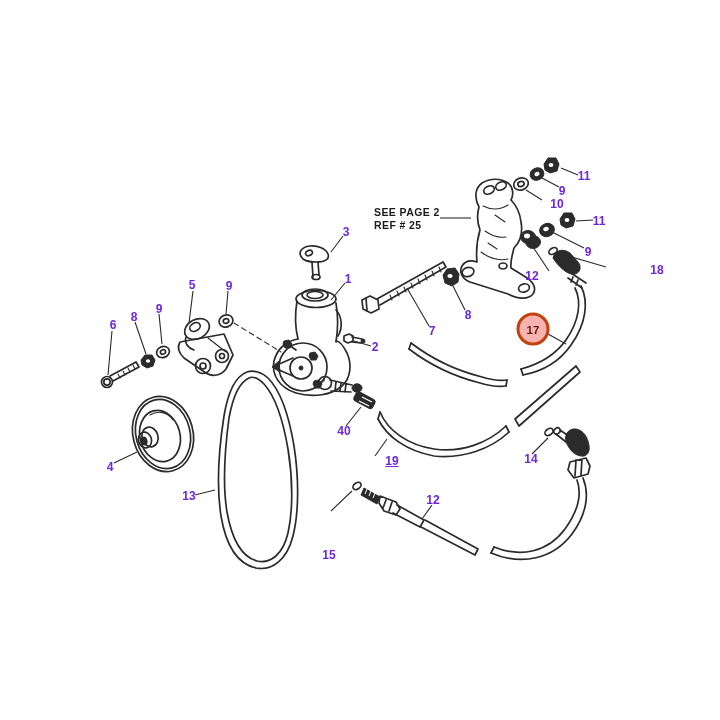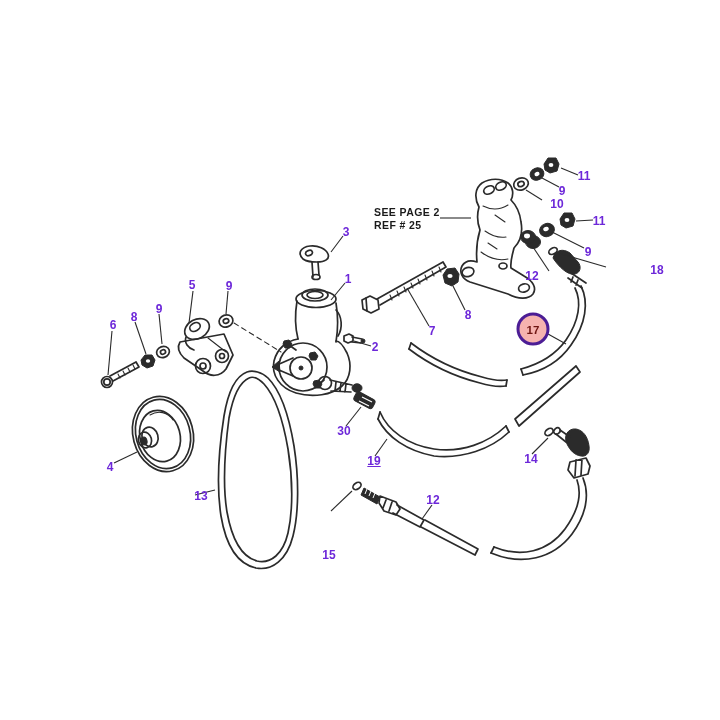--- a/index.html
+++ b/index.html
@@ -12,21 +12,21 @@
   .wht{fill:#ffffff;}
   .dash{stroke-dasharray:5 4;}
   #callouts{position:absolute;left:0;top:0;width:720px;height:720px;}
   .callout{position:absolute;transform:translate(-50%,-50%);
            font-size:12px;font-weight:bold;color:#6d28d9;letter-spacing:0px;
            font-family:"Liberation Sans", sans-serif; cursor:pointer; user-select:none;}
   #note{position:absolute;left:374px;top:206px;font-size:10.5px;font-weight:bold;
         color:#1a1a1a;line-height:13px;letter-spacing:0.4px;white-space:nowrap;}
   #highlight{position:absolute;left:533px;top:329px;width:33px;height:33px;
         transform:translate(-50%,-50%);border-radius:50%;
-        background:#f6b3af;border:3px solid #4c1d95;box-sizing:border-box;
+        background:#f6b3af;border:3px solid #c2410c;box-sizing:border-box;
         display:flex;align-items:center;justify-content:center;cursor:pointer;}
   #highlight span{font-size:11.5px;font-weight:bold;color:#6e1511;}
 </style>
 </head>
 <body>
 
 <div id="stage">
 
 <svg id="art" viewBox="0 0 720 720">
 
@@ -262,26 +262,26 @@
       <span class="callout" style="left: 134px; top: 317px;">8</span>
       <span class="callout" style="left: 159px; top: 309px;">9</span>
       <span class="callout" style="left: 229px; top: 286px;">9</span>
       <span class="callout" style="left: 468px; top: 315px;">8</span>
       <span class="callout" style="left: 562px; top: 191px;">9</span>
       <span class="callout" style="left: 557px; top: 204px; text-align: center;">10</span>
       <span class="callout" style="left: 584px; top: 176px;">11</span>
       <span class="callout" style="left: 599px; top: 221px;">11</span>
       <span class="callout" style="left: 588px; top: 252px;">9</span>
       <span class="callout" style="left: 532px; top: 276px;">12</span>
-      <span class="callout" style="left: 201px; top: 496px;">13</span>
+      <span class="callout" style="left: 189px; top: 496px;">13</span>
       <span class="callout" style="left: 433px; top: 500px;">12</span>
       <span class="callout" style="left: 329px; top: 515px; margin-top: 40px;">15</span>
       <span class="callout" style="left: 531px; top: 459px;">14</span>
       <span class="callout" style="left: 611px; top: 270px; margin-left: 46px;">18</span>
-      <span class="callout" style="left: 374px; top: 461px; text-decoration: underline;">19</span>
-      <span class="callout" style="left: 344px; top: 431px;">30</span>
+      <span class="callout" style="left: 392px; top: 461px; text-decoration: underline;">19</span>
+      <span class="callout" style="left: 344px; top: 431px;">40</span>
     </div>
 
 <div id="highlight">
   <span>17</span>
 </div>
 
 </div>
 
 </body></html>

